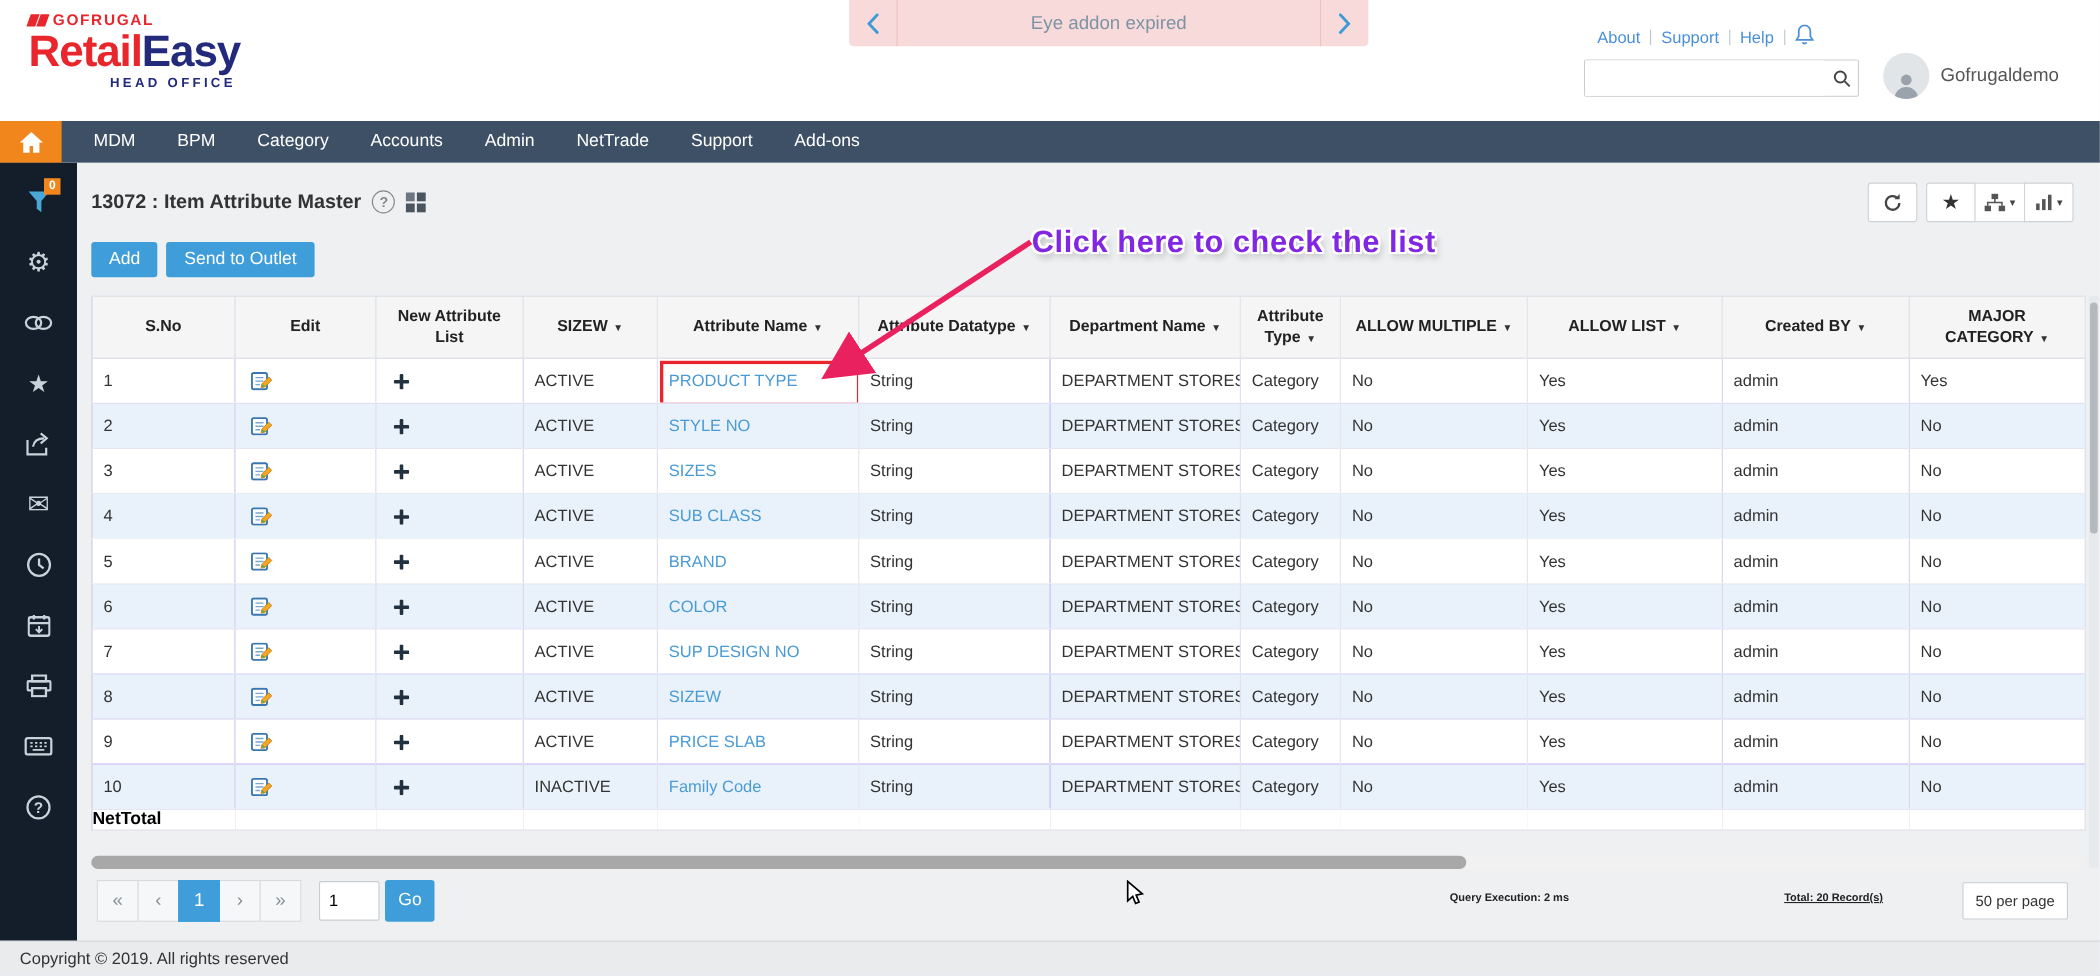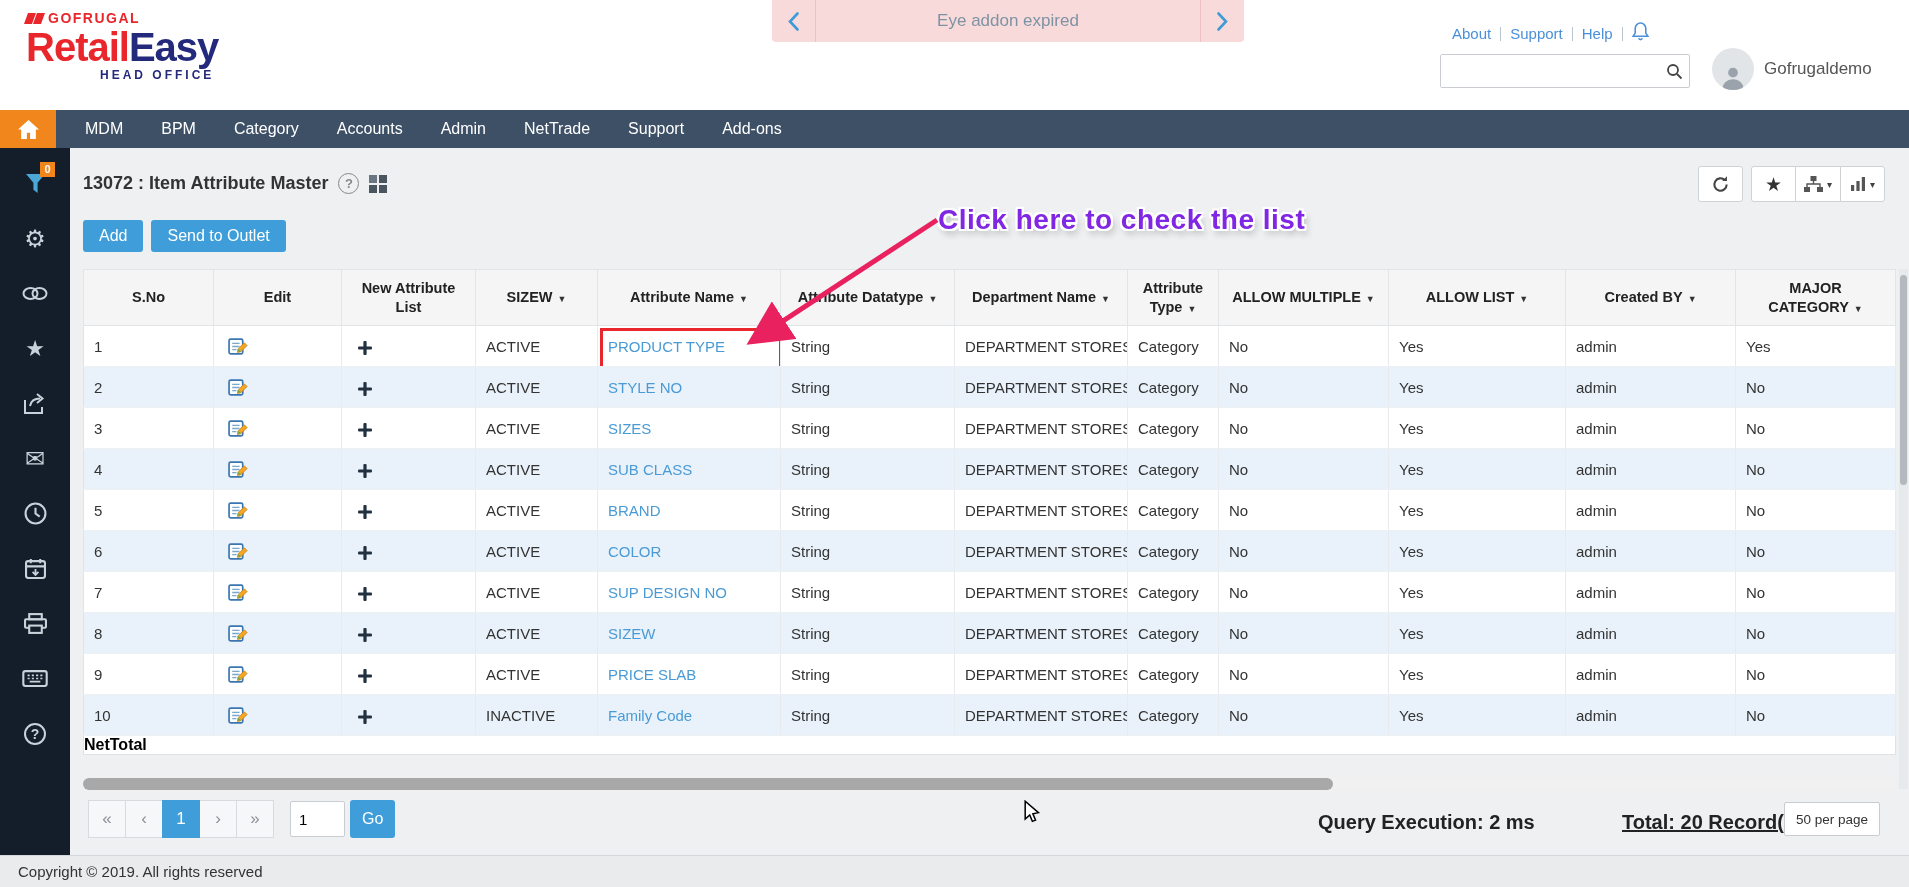--- a/index.html
+++ b/index.html
@@ -87,21 +87,21 @@
   .h-thumb { width:1250px; height:12px; background:#a8a8a8; border-radius:6px; cursor:pointer; }
   .v-scrollbar { position:absolute; right:1px; top:121px; width:9px; height:520px; background:#e7eaec; }
   .v-thumb { position:absolute; top:6px; left:1px; width:7px; height:210px; background:#b3b9be; border-radius:4px; cursor:pointer; }
 
   
   .pagination-row { position:absolute; left:18px; top:652px; display:flex; align-items:center; }
   .pg-btn { width:38px; height:38px; background:#f6f7f8; border:1px solid #d8dbde; color:#8a9096; font-size:17px; display:flex; align-items:center; justify-content:center; margin-right:-1px; cursor:pointer; }
   .pg-btn.active { background:#3f9ed9; color:#fff; border-color:#3f9ed9; z-index:1; }
   .pg-input { width:55px; height:36px; border:1px solid #c9cdd1; border-radius:2px; margin-left:17px; padding:0 8px; font-size:15px; font-family:inherit; outline:none; }
   .pg-go { margin-left:5px; height:38px; padding:0 12px; background:#3f9ed9; color:#fff; border:none; border-radius:3px; font-size:16px; cursor:pointer; font-family:inherit; }
-  .stat { position:absolute; top:663px; font-size:20px; font-weight:bold; color:#222; white-space:nowrap; }
+  .stat { position:absolute; top:663px; font-size:10px; font-weight:bold; color:#222; white-space:nowrap; }
   .stat-query { left:1248px; }
   .stat-total { left:1552px;text-decoration:underline; }
   .per-page { position:absolute; left:1714px; top:654px; width:96px; height:34px; background:#fff; border:1px solid #c9cdd1; border-radius:2px; font-size:13.5px; color:#333; display:flex; align-items:center; justify-content:center; cursor:pointer; }
 
   
   .annotation-text { position:absolute; left:868px; top:56px; font-size:28px; font-weight:bold; color:#8127e3; letter-spacing:.5px; pointer-events:none; white-space:nowrap;
     text-shadow:-2px -2px 0 #fff, 2px -2px 0 #fff, -2px 2px 0 #fff, 2px 2px 0 #fff, -2px 0 0 #fff, 2px 0 0 #fff, 0 -2px 0 #fff, 0 2px 0 #fff, 3px 5px 7px rgba(0,0,0,.3); }
   .annotation-arrow { position:absolute; left:660px; top:58px; pointer-events:none; }
 
   

